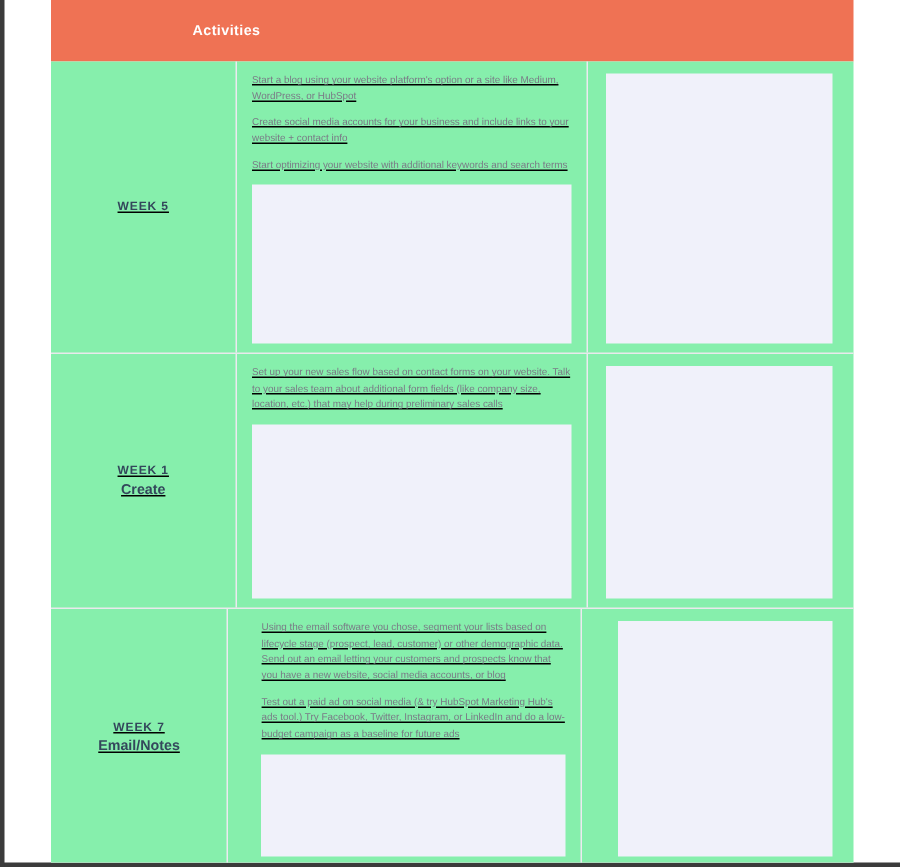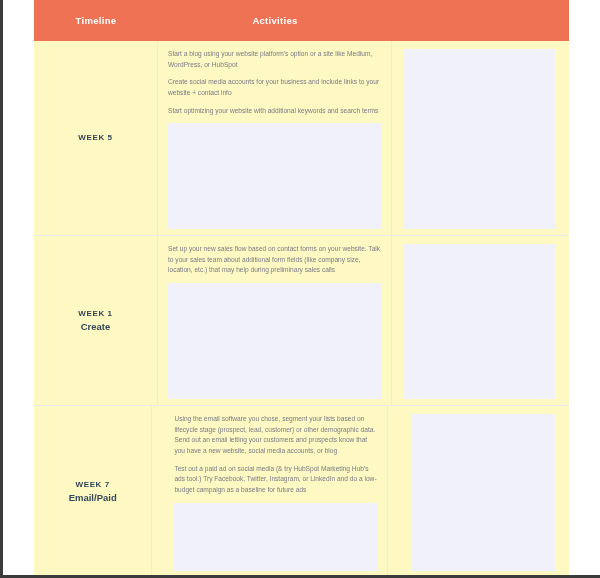--- a/index.html
+++ b/index.html
@@ -51,21 +51,22 @@
   }
   .th-timeline  { width: 124px; }
   .th-activities{ width: 234px; }
   .th-notes     { width: 177px; }
 
   
   .row {
     display: flex;
     width: 535px;
     border-bottom: 1px solid #e9e9ec;
-    background: #fef9c3;
+    background: #86efac;
+    text-decoration: underline;
   }
   .row-1 { height: 195px; }
   .row-2 { height: 170px; }
   .row-3 { height: 172px; gap: 12px; }
 
   .cell-timeline {
     width: 124px;
     border-right: 1px solid #eceaf0;
     display: flex;
     flex-direction: column;
@@ -125,21 +126,20 @@
   
   .row-3 .fill-box { min-height: 40px; }
 </style>
 </head>
 <body>
 
 <div class="page-frame">
   <div class="doc">
 
     <div class="table-header">
-      <div class="th th-timeline">Timeline</div>
       <div class="th th-activities">Activities</div>
     </div>
 
     <div class="row row-1">
       <div class="cell-timeline">
         <div class="week-label">WEEK 5</div>
       </div>
       <div class="cell-activities">
         <p class="activity-p">Start a blog using your website platform's option or a site like Medium, WordPress, or HubSpot</p>
         <p class="activity-p">Create social media accounts for your business and include links to your website + contact info</p>
@@ -161,21 +161,21 @@
         <div class="fill-box"></div>
       </div>
       <div class="cell-notes">
         <div class="notes-box"></div>
       </div>
     </div>
 
     <div class="row row-3">
       <div class="cell-timeline">
         <div class="week-label">WEEK 7</div>
-        <div class="week-topic">Email/Paid</div>
+        <div class="week-topic">Email/Notes</div>
       </div>
       <div class="cell-activities">
         <p class="activity-p">Using the email software you chose, segment your lists based on lifecycle stage (prospect, lead, customer) or other demographic data. Send out an email letting your customers and prospects know that you have a new website, social media accounts, or blog</p>
         <p class="activity-p">Test out a paid ad on social media (&amp; try HubSpot Marketing Hub's ads tool.) Try Facebook, Twitter, Instagram, or LinkedIn and do a low-budget campaign as a baseline for future ads</p>
         <div class="fill-box"></div>
       </div>
       <div class="cell-notes">
         <div class="notes-box"></div>
       </div>
     </div>

